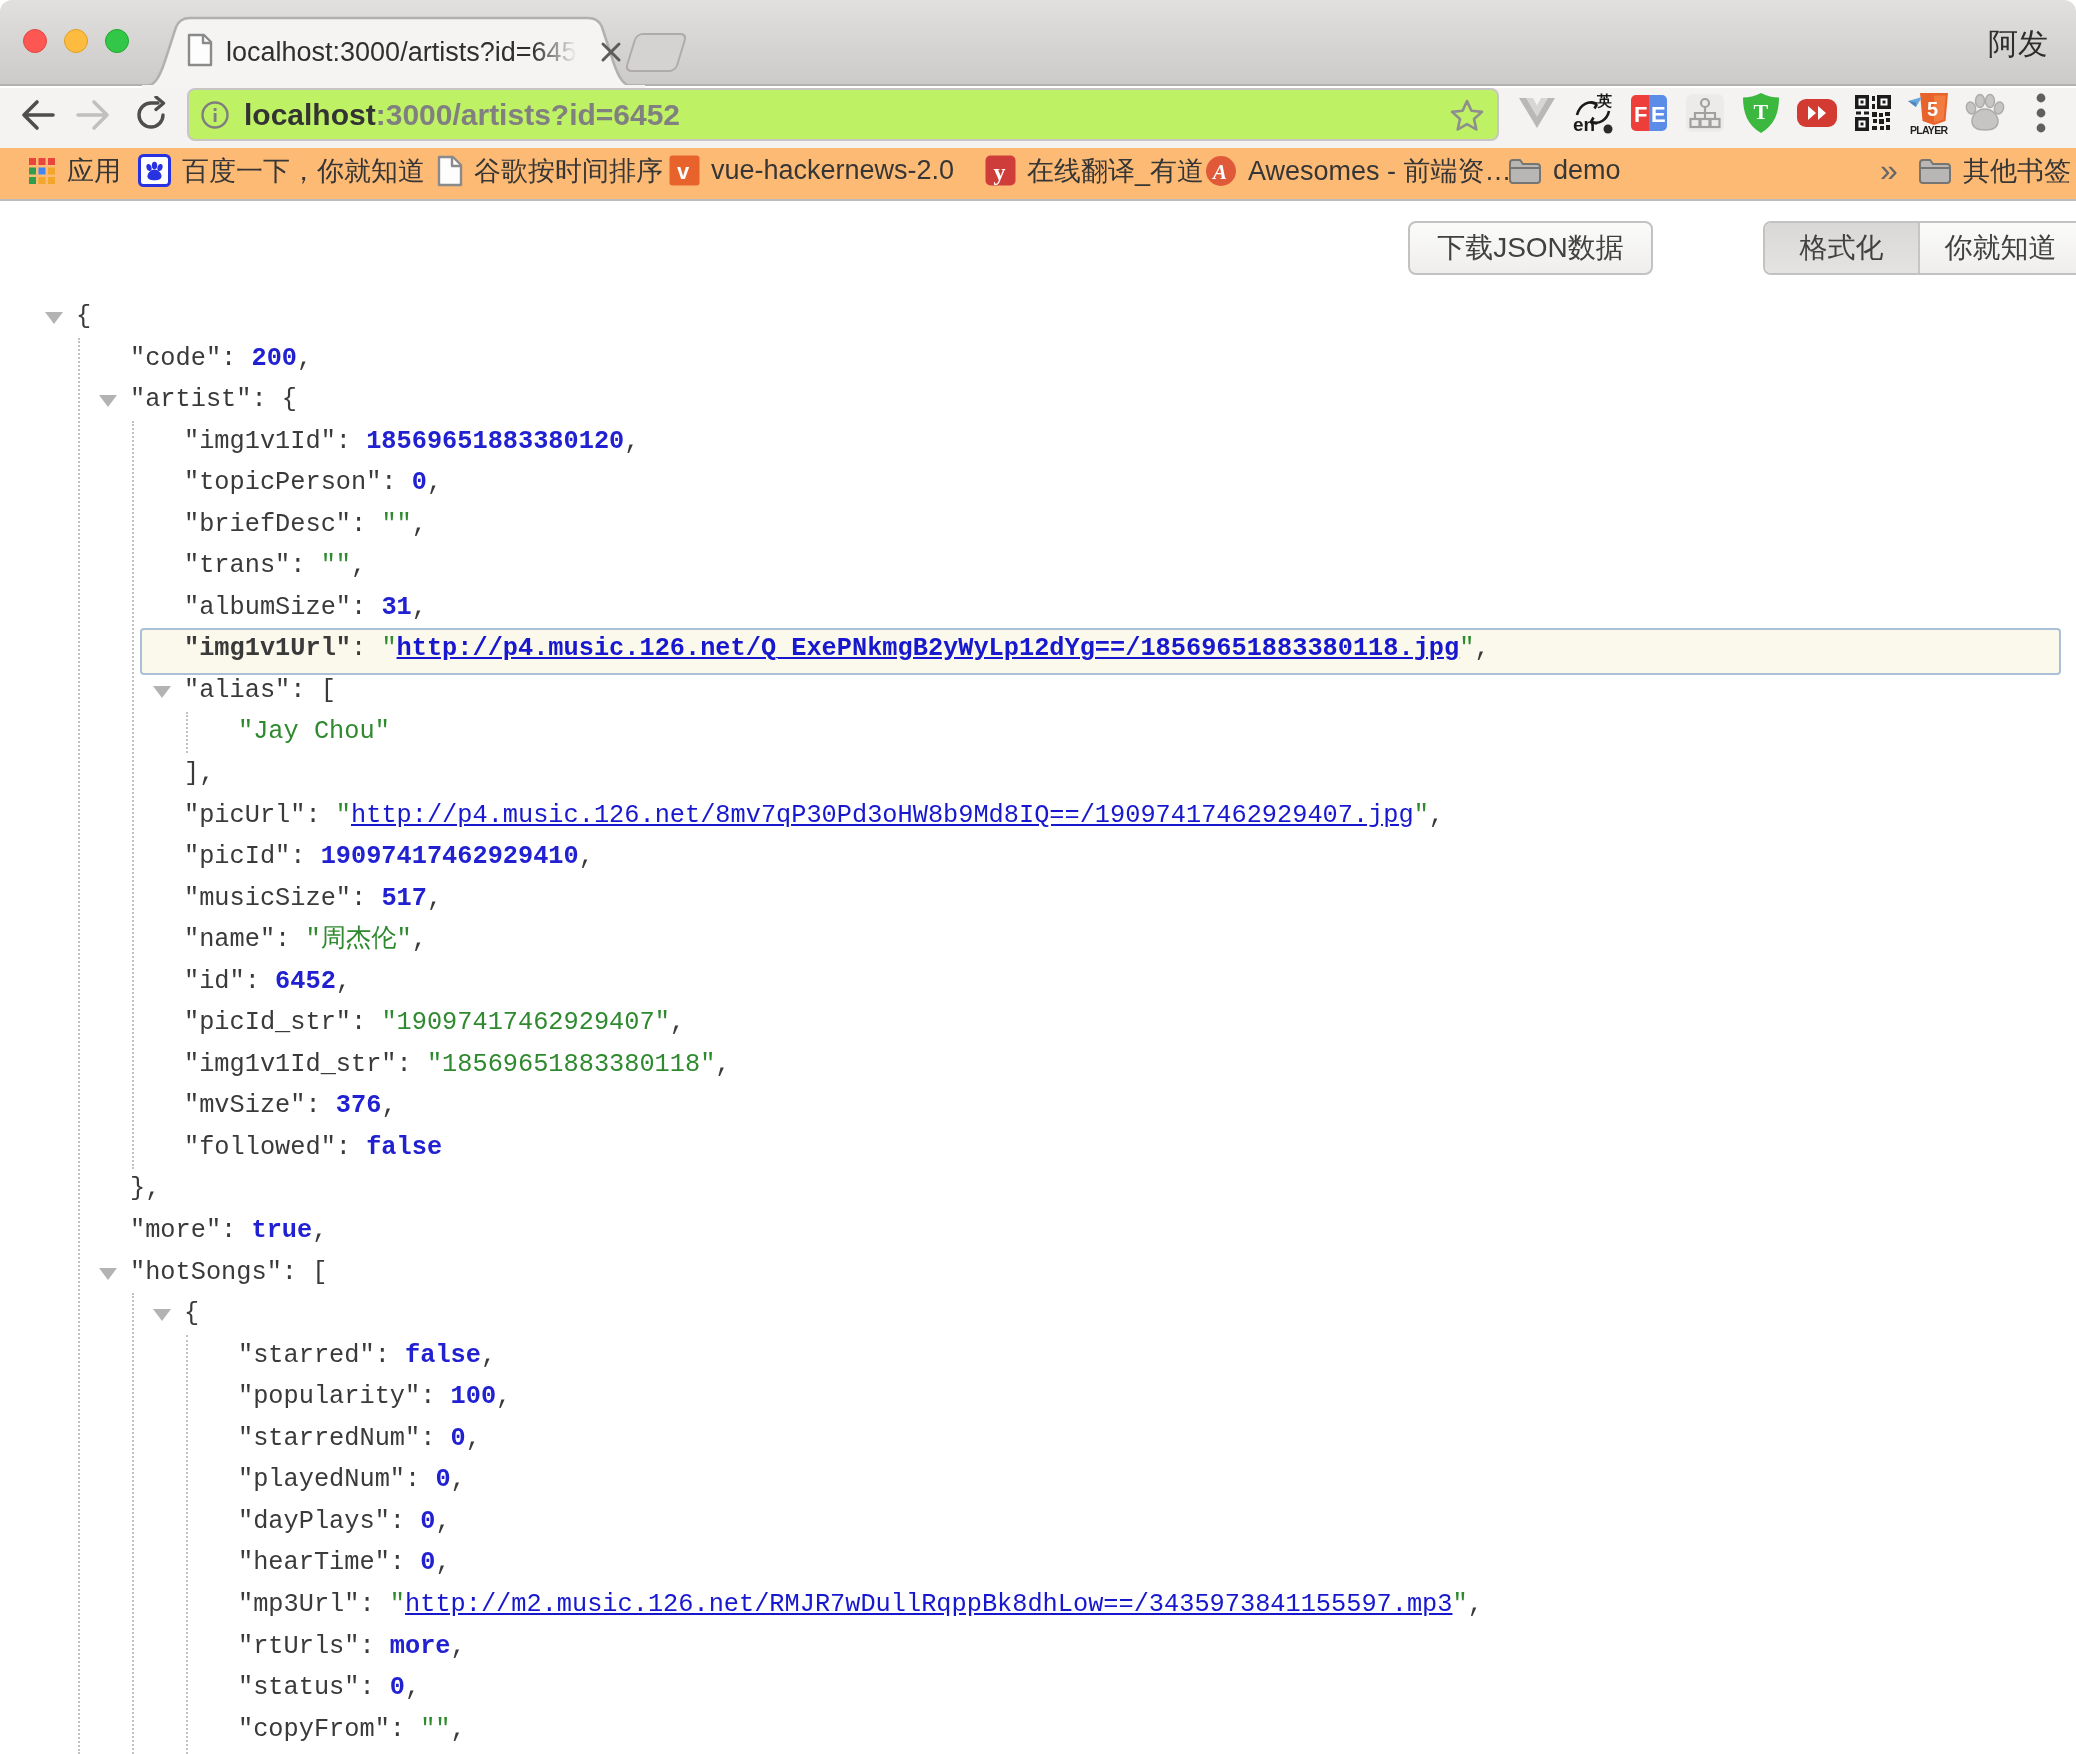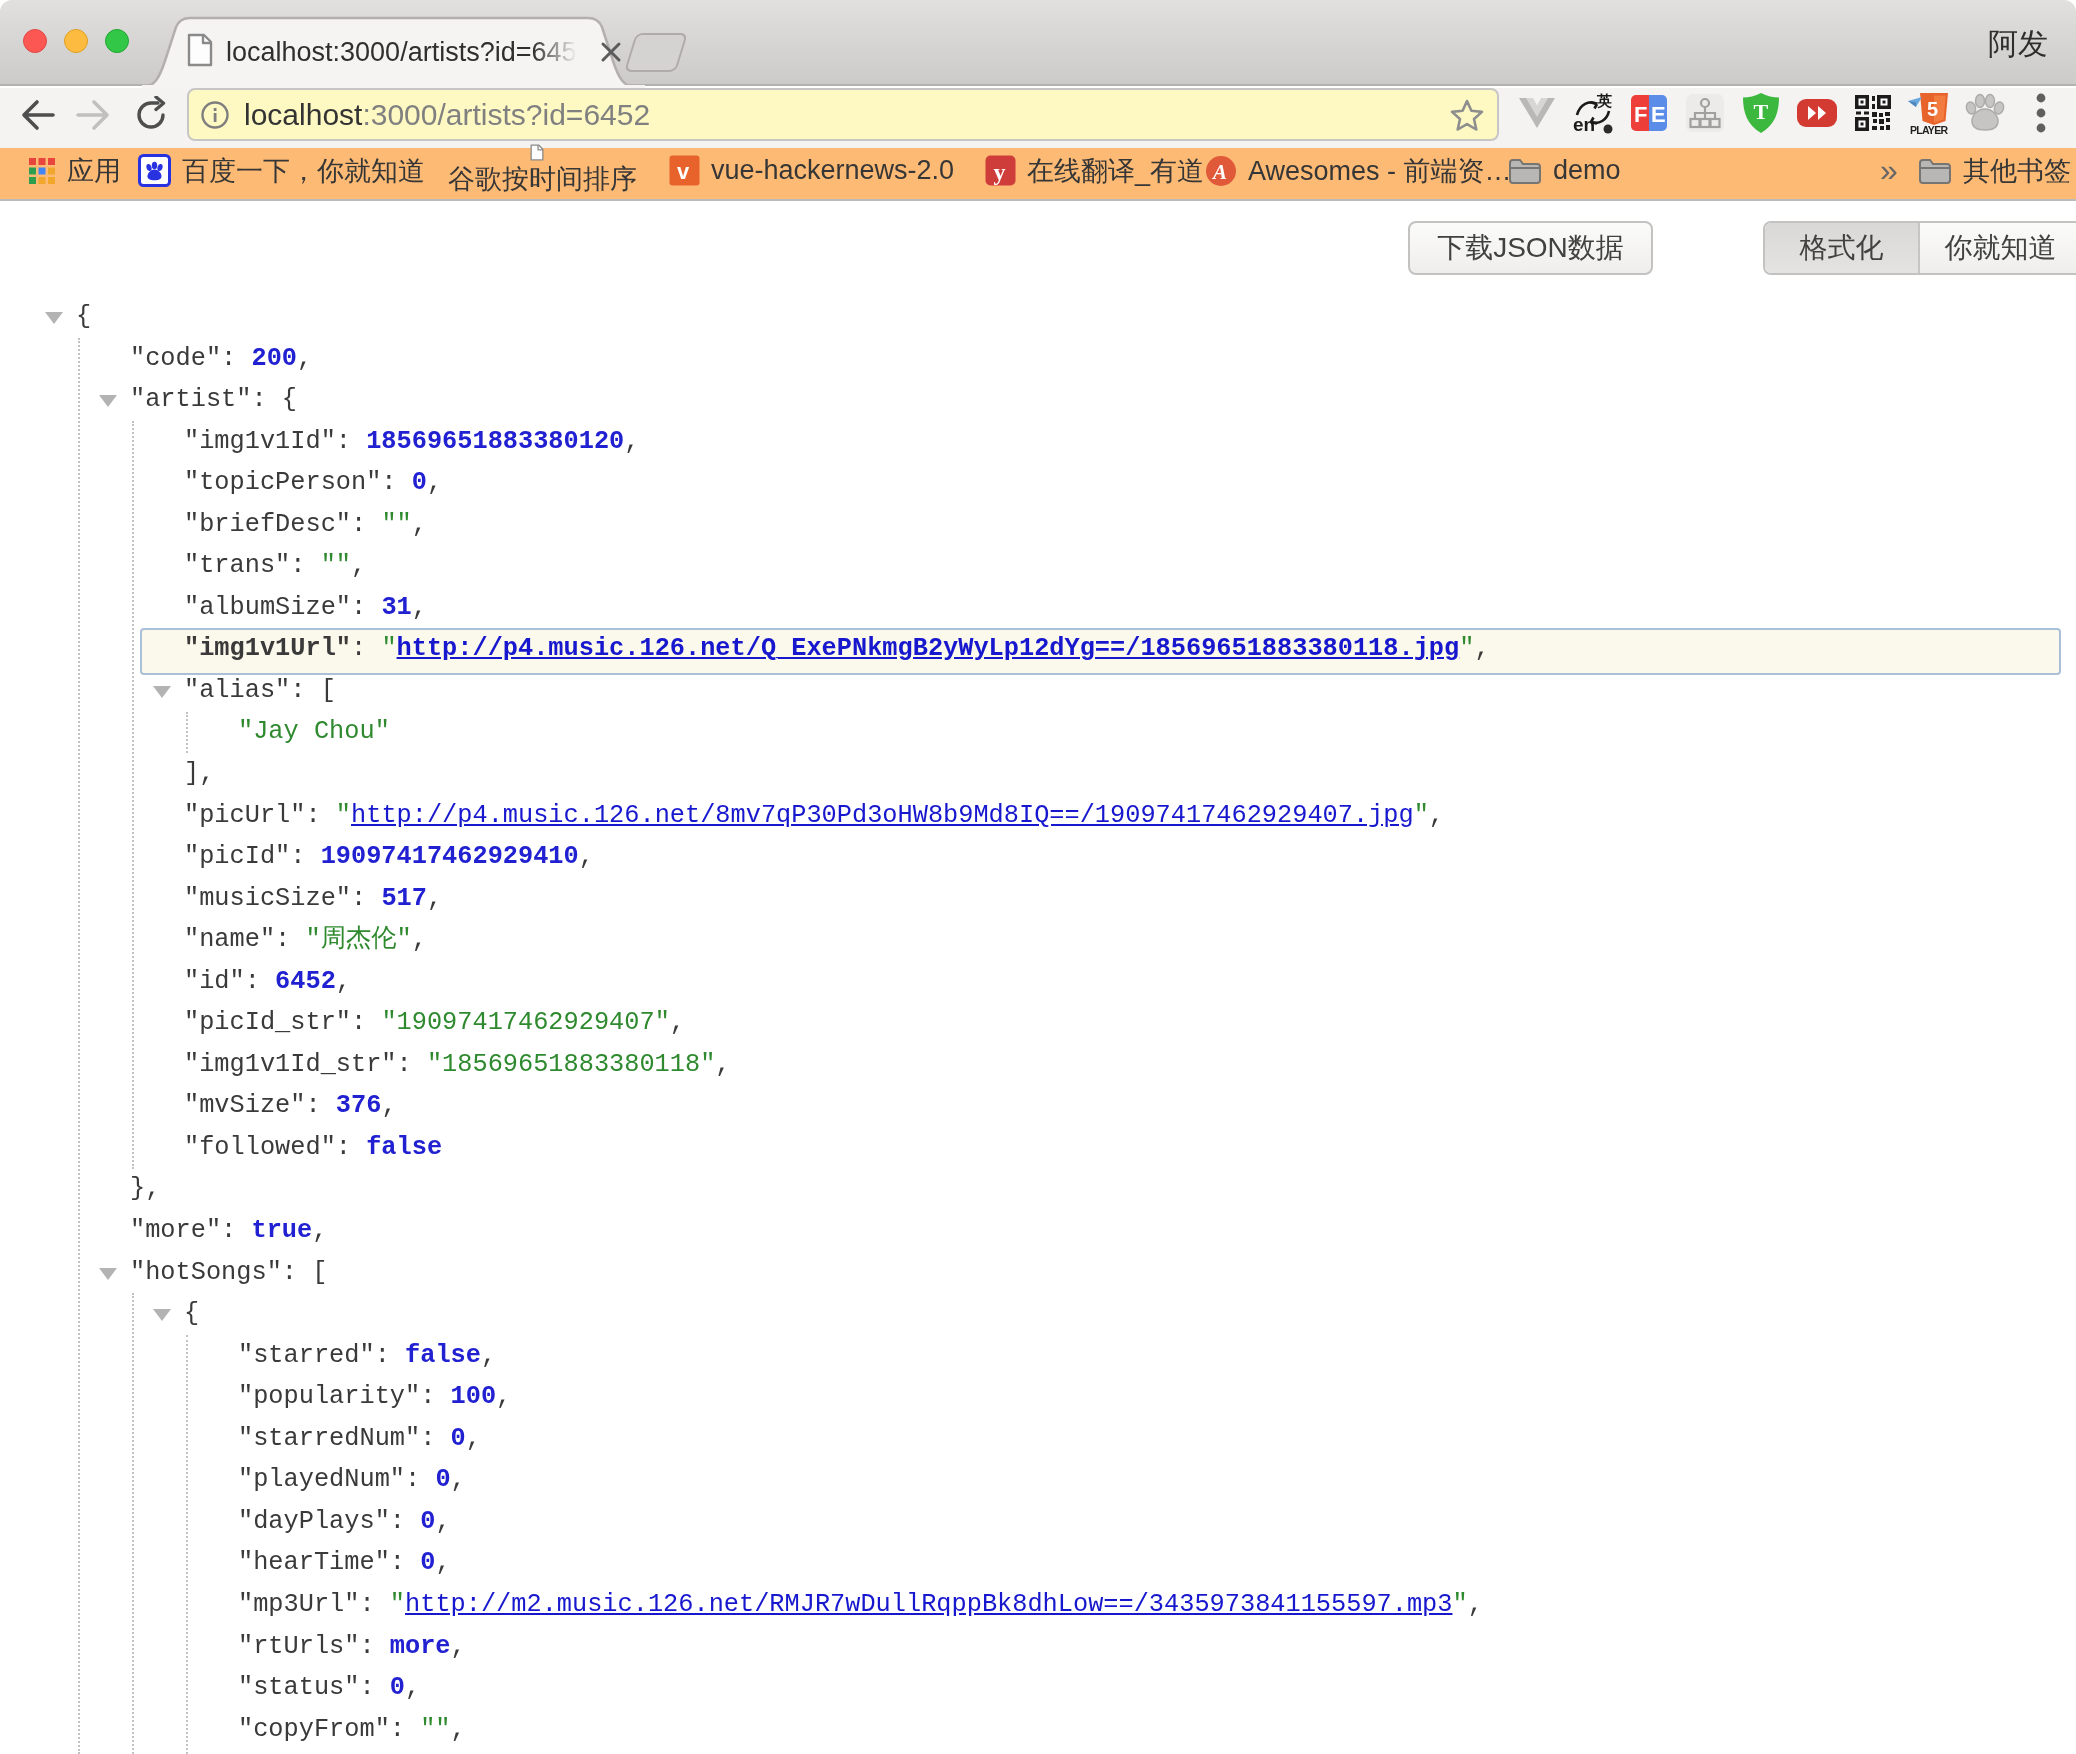--- a/index.html
+++ b/index.html
@@ -23,22 +23,22 @@
   .tab-title-wrap::after { content:""; position:absolute; right:0; top:0; width:55px; height:100%;
     background:linear-gradient(90deg, rgba(245,244,243,0), #F5F4F3 80%); }
   .tab-close { margin-left:8px; width:30px; height:30px; position:relative; }
   .newtab-btn { position:absolute; left:630px; top:33px; width:52px; height:39px;
     background:#D5D3D1; border:2px solid #AEABA9; border-radius:7px; transform:skewX(-17deg); }
   .profile-name { position:absolute; right:28px; top:24px; font-size:30px; color:#2E2E2E; }
 
   
   .toolbar { position:absolute; left:0; top:88px; width:2076px; height:60px; background:#F4F3F2; }
   .navbtn { position:absolute; top:-3px; height:60px; display:flex; align-items:center; justify-content:center; }
-  .urlbar { position:absolute; left:187px; top:0px; width:1312px; height:53px; background:#fef9c3;
-    border:2px solid #C8C6C5; border-radius:8px; display:flex; align-items:center; }
+  .urlbar { position:absolute; left:187px; top:0px; width:1312px; height:53px; background:#bef264;
+    border:2px solid #C8C6C5; border-radius:8px; display:flex; align-items:center;font-weight:bold; }
   .url-text { font-size:30px; margin-left:14px; white-space:nowrap; }
   .url-host { color:#333333; }
   .url-rest { color:#808080; }
   .star-btn { position:absolute; right:10px; top:6px; }
   .ext-icons { position:absolute; right:0; top:0; height:60px; }
   .ext { position:absolute; top:-5px; width:48px; height:60px; display:flex; align-items:center; justify-content:center; }
 
   
   .bookmarks { position:absolute; left:0; top:148px; width:2076px; height:53px; background:#fdba74;
     border-bottom:2px solid #BDBBBA; }
@@ -285,21 +285,21 @@
         <g fill="#2932E1">
           <ellipse cx="11" cy="13.5" rx="2.5" ry="3.6" transform="rotate(-16 11 13.5)"></ellipse>
           <ellipse cx="22" cy="13.5" rx="2.5" ry="3.6" transform="rotate(16 22 13.5)"></ellipse>
           <ellipse cx="16.5" cy="11.5" rx="2.7" ry="3.8"></ellipse>
           <path d="M16.5,15.5 C20.2,15.5 23.5,19 23.5,22.2 C23.5,25 21,26.2 16.5,26.2 C12,26.2 9.5,25 9.5,22.2 C9.5,19 12.8,15.5 16.5,15.5 Z"></path>
         </g>
       </svg>
       <span class="bm-label">百度一下，你就知道</span>
     </div>
 
-    <div class="bm" style="left:437px;flex-direction:column;">
+    <div class="bm" style="left:437px;">
       <svg width="26" height="32" viewBox="0 0 26 32">
         <path d="M2,2 L16,2 L24,10 L24,30 L2,30 Z" fill="#FDFDFD" stroke="#8A8A8A" stroke-width="2.4" stroke-linejoin="round"></path>
         <path d="M15,2 L15,11 L24,11" fill="none" stroke="#8A8A8A" stroke-width="2.4" stroke-linejoin="round"></path>
       </svg>
       <span class="bm-label">谷歌按时间排序</span>
     </div>
 
     <div class="bm" style="left:669px;">
       <svg width="31" height="31" viewBox="0 0 31 31">
         <rect x="0.5" y="0.5" width="30" height="30" rx="3" fill="#E8632C"></rect>

